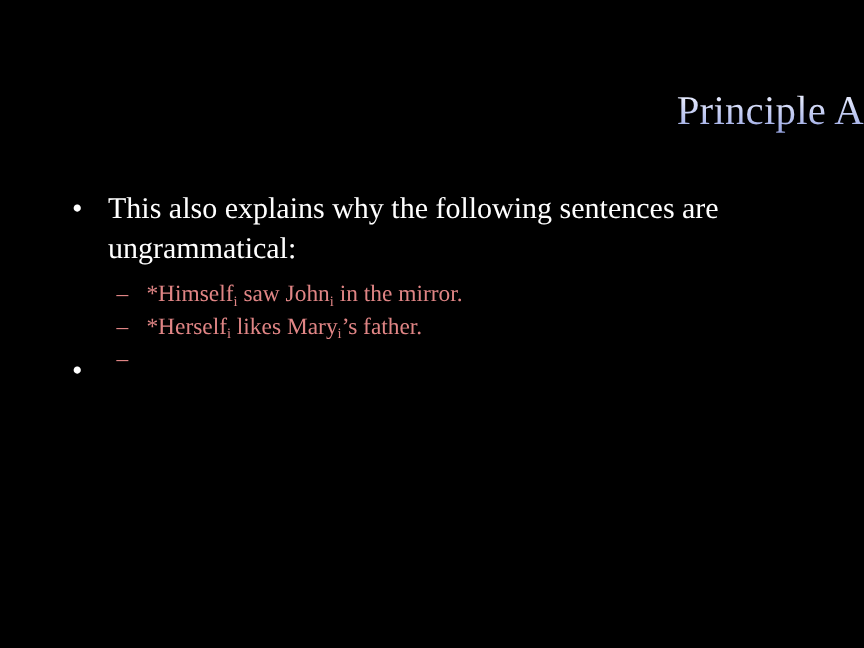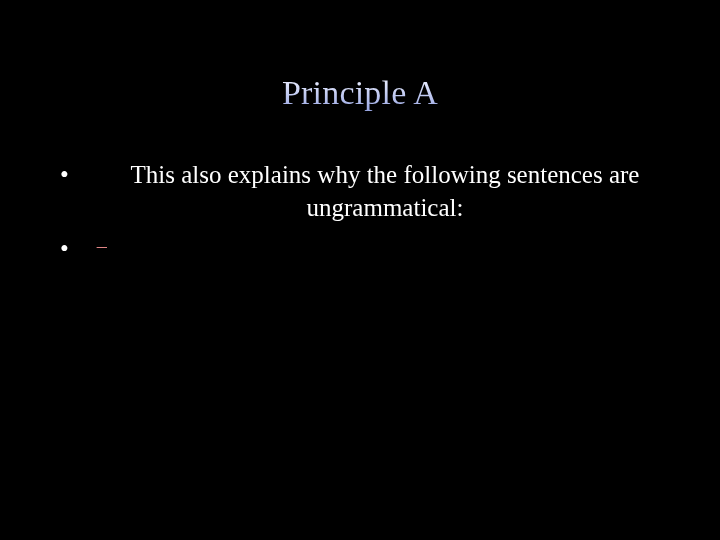--- a/index.html
+++ b/index.html
@@ -21,21 +21,21 @@
     inset: 0;
     background: #000000;
   }
 
   
   .slide-title {
     position: absolute;
     left: 0;
     top: 72px;
     width: 720px;
-    text-align: center;
+    text-align: right;
     font-size: 34px;
     line-height: 42px;
     letter-spacing: 0.2px;
     font-family: "Liberation Serif", "DejaVu Serif", serif;
     background-image: linear-gradient(to bottom, #f2f4ff 0%, #dfe4fb 28%, #b9c3ef 62%, #8f9ddd 100%);
     -webkit-background-clip: text;
     background-clip: text;
     color: transparent;
     -webkit-text-fill-color: transparent;
     white-space: nowrap;
@@ -62,21 +62,20 @@
   .bullet-l1 .marker {
     position: absolute;
     left: 60px;
     top: 0;
     color: #ffffff;
     font-size: 25px;
     line-height: 33px;
   }
   .bullet-l1 .txt {
     display: block;
-    text-align: center;
   }
 
   
   .sub-list {
     margin-top: 8px;
     margin-bottom: 7px;
   }
   .bullet-l2 {
     position: relative;
     color: #e08585;
@@ -118,24 +117,26 @@
 
     <div class="bullet-l1">
       <span class="marker">•</span>
       <span class="txt">This also explains why the following sentences are ungrammatical:</span>
     </div>
 
     <div class="sub-list">
 
       <div class="bullet-l2">
         <span class="marker">–</span>
+        <span><span>*Himself</span><sub class="idx">i</sub><span> saw John</span><sub class="idx">i</sub><span> in the mirror.</span></span>
       </div>
 
       <div class="bullet-l2">
         <span class="marker">–</span>
+        <span><span>*Herself</span><sub class="idx">i</sub><span> likes Mary</span><sub class="idx">i</sub><span>’s father.</span></span>
       </div>
 
       <div class="bullet-l2">
         <span class="marker">–</span>
       </div>
 
     </div>
 
     <div class="bullet-l1">
       <span class="marker">•</span>

